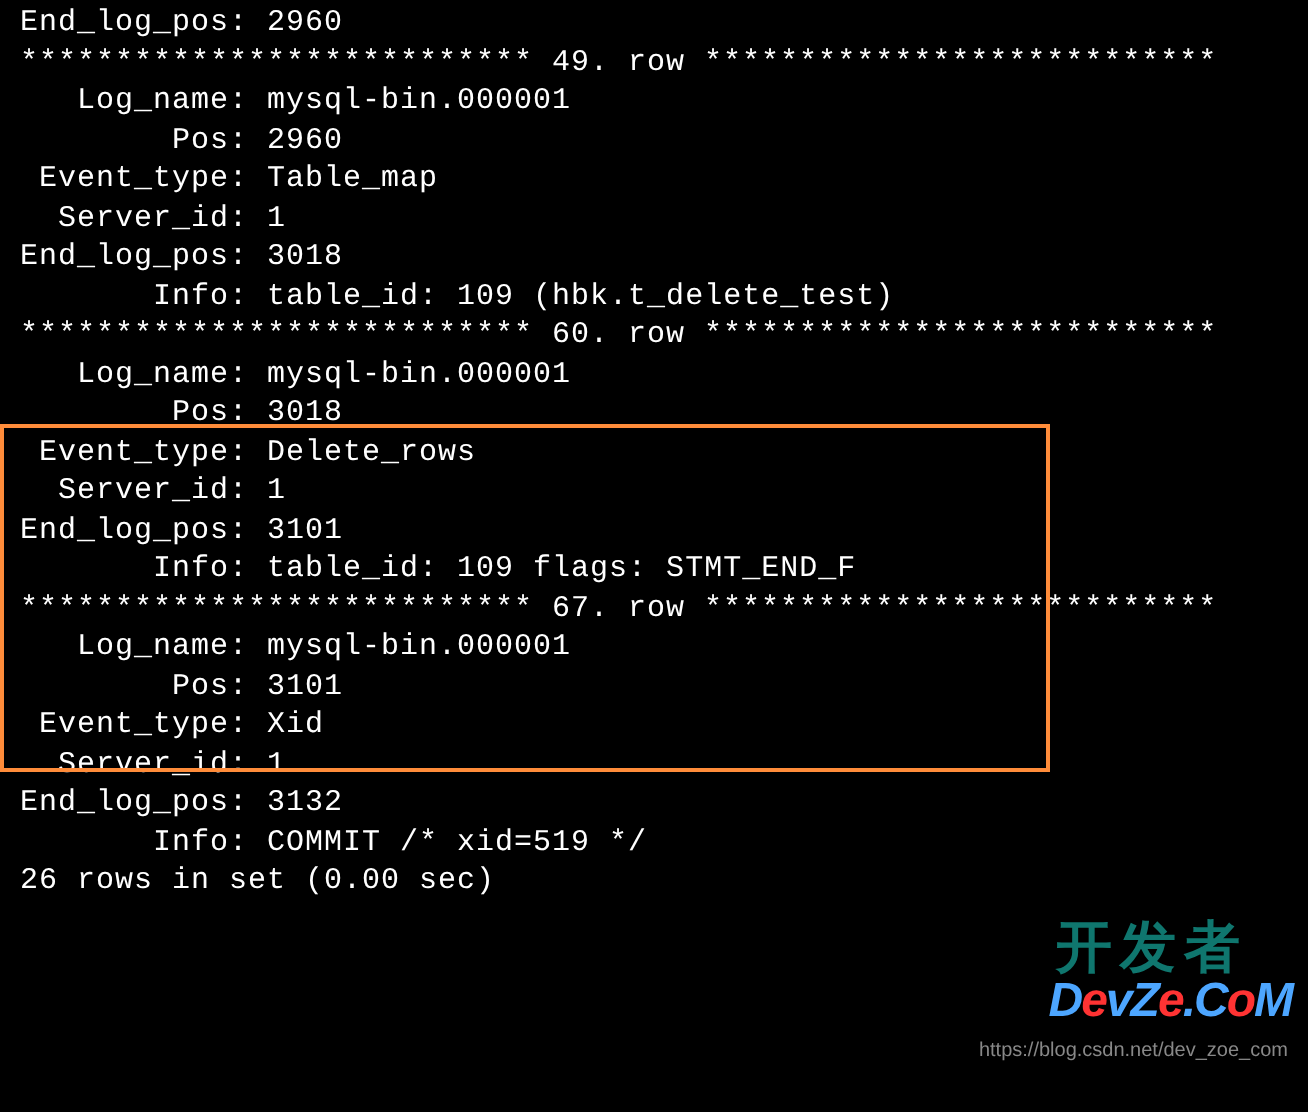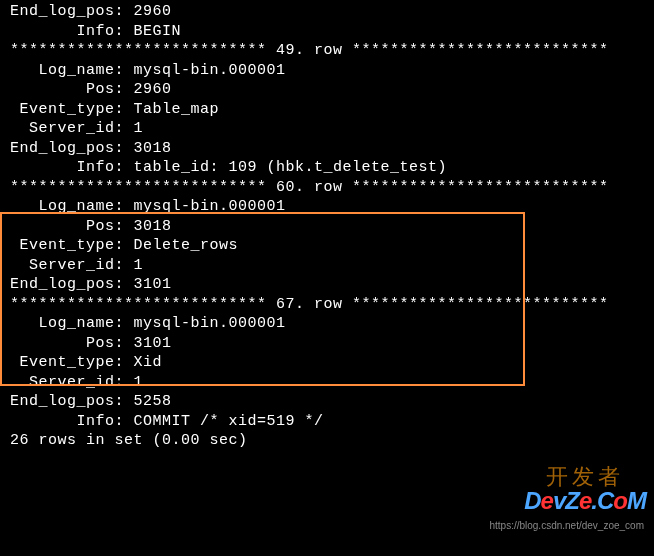--- a/index.html
+++ b/index.html
@@ -46,62 +46,63 @@
       pointer-events: none;
     }
     .watermark .red {
       color: #ff3333;
     }
     .watermark-top {
       position: absolute;
       right: 30px;
       bottom: 64px;
       font-family: "SimHei", sans-serif;
-      font-size: 22px;
-      color: #a16207;
+      font-size: 28px;
+      color: #0f766e;
       text-shadow: 2px 2px 3px rgba(0,0,0,0.8);
       pointer-events: none;
       letter-spacing: 4px;
+      font-weight: bold;
     }
     .url-mark {
       position: absolute;
       right: 10px;
       bottom: 24px;
       font-family: Arial, sans-serif;
       font-size: 10px;
       color: #888;
       pointer-events: none;
       margin-left: 42px;
     }
   </style>
 </head>
 <body>
 
 <div>
   <div class="line"><span>End_log_pos: </span><span>2960</span></div>
-  <div class="line"><span>       Info: </span><span>BEGIN</span></div>
   <div class="line">*************************** 49. row ***************************</div>
   <div class="line"><span>   Log_name: </span><span>mysql-bin.000001</span></div>
   <div class="line"><span>        Pos: </span><span>2960</span></div>
   <div class="line"><span> Event_type: </span><span>Table_map</span></div>
   <div class="line"><span>  Server_id: </span><span>1</span></div>
   <div class="line"><span>End_log_pos: </span><span>3018</span></div>
   <div class="line"><span>       Info: </span><span>table_id: 109 (hbk.t_delete_test)</span></div>
   <div class="line">*************************** 60. row ***************************</div>
   <div class="line"><span>   Log_name: </span><span>mysql-bin.000001</span></div>
   <div class="line"><span>        Pos: </span><span>3018</span></div>
   <div class="line"><span> Event_type: </span><span>Delete_rows</span></div>
   <div class="line"><span>  Server_id: </span><span>1</span></div>
   <div class="line"><span>End_log_pos: </span><span>3101</span></div>
+  <div class="line"><span>       Info: </span><span>table_id: 109 flags: STMT_END_F</span></div>
   <div class="line">*************************** 67. row ***************************</div>
   <div class="line"><span>   Log_name: </span><span>mysql-bin.000001</span></div>
   <div class="line"><span>        Pos: </span><span>3101</span></div>
   <div class="line"><span> Event_type: </span><span>Xid</span></div>
   <div class="line"><span>  Server_id: </span><span>1</span></div>
-  <div class="line"><span>End_log_pos: </span><span>5258</span></div>
+  <div class="line"><span>End_log_pos: </span><span>3132</span></div>
   <div class="line"><span>       Info: </span><span>COMMIT /* xid=519 */</span></div>
   <div class="line">26 rows in set (0.00 sec)</div>
 </div>
 
 <div class="highlight-box"></div>
 
 <div class="watermark-top">开发者</div>
 <div class="watermark"><span>D</span><span class="red">e</span><span>v</span><span>Z</span><span class="red">e</span><span>.</span><span>C</span><span class="red">o</span><span>M</span></div>
 <div class="url-mark">https://blog.csdn.net/dev_zoe_com</div>
 

